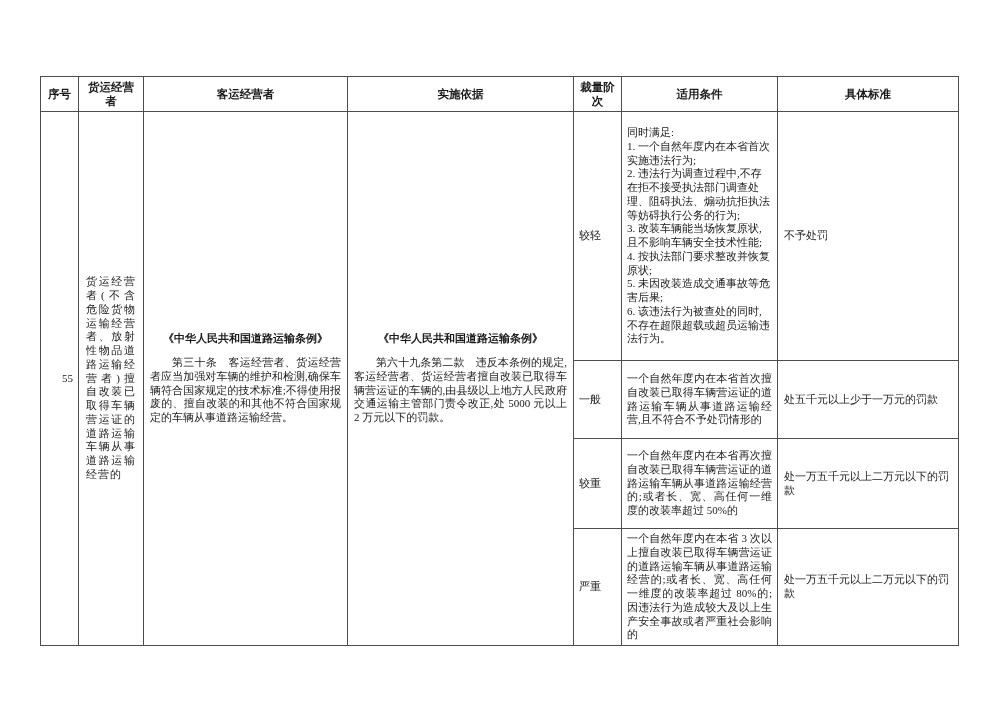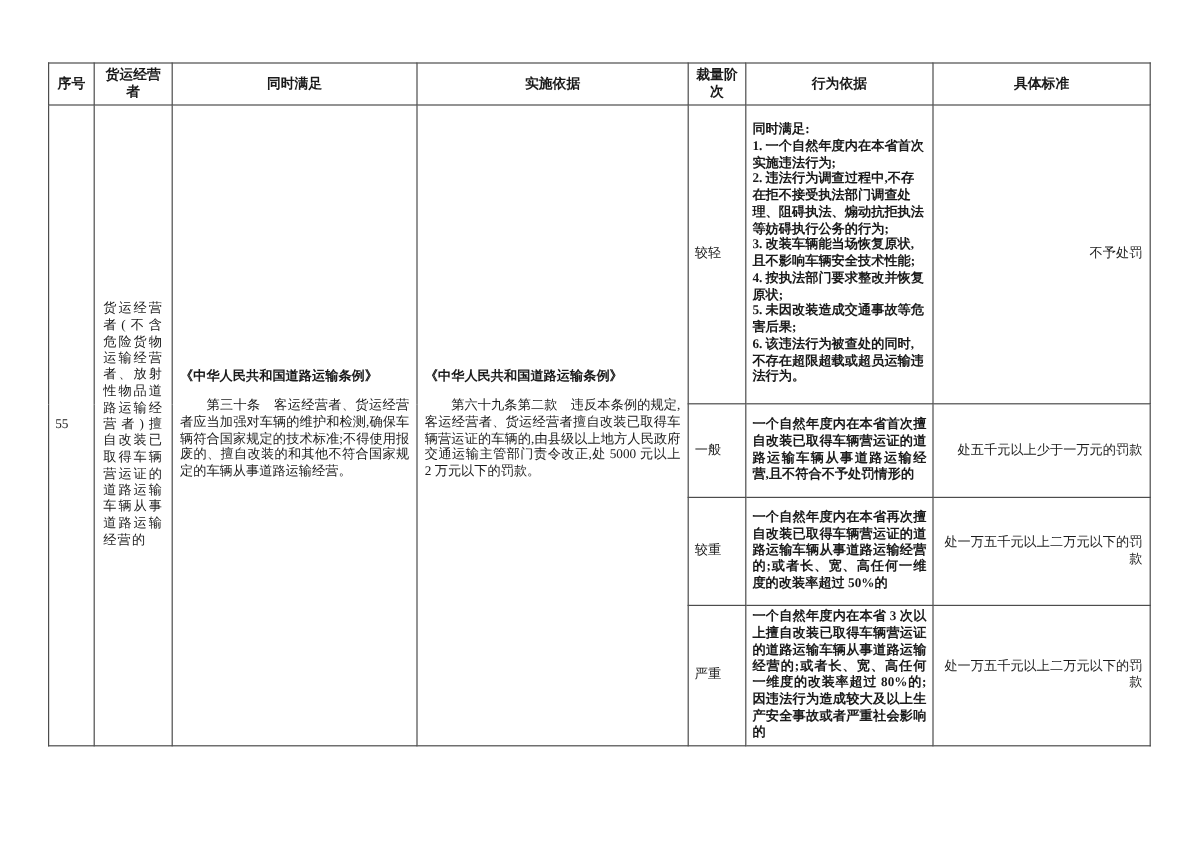--- a/index.html
+++ b/index.html
@@ -15,21 +15,21 @@
     color: #1a1a1a;
   }
   .page {
     position: absolute;
     inset: 0;
     background: #ffffff;
   }
   table.law-table {
     position: absolute;
     left: 40px;
-    top: 52px;
+    top: 76px;
     width: 918px;
     border-collapse: collapse;
     table-layout: fixed;
   }
   .law-table th, .law-table td {
     border: 1px solid #4d4d4d;
     font-size: 11px;
     line-height: 1.25;
     padding: 2px 5px;
     vertical-align: middle;
@@ -41,55 +41,55 @@
     font-size: 11.5px;
     text-align: center;
   }
   tr.header-row   { height: 35px; }
   tr.tier-row-1   { height: 249px; }
   tr.tier-row-2   { height: 78px; }
   tr.tier-row-3   { height: 90px; }
   tr.tier-row-4   { height: 112px; }
 
   td.seq-cell {
-    text-align: left;
+    text-align: right;
   }
   td.violation-cell {
     text-align: justify;
     text-justify: inter-character;
     padding: 4px 7px;
     letter-spacing: 1px;
   }
   td.basis-cell {
     padding: 4px 6px;
   }
   .basis-title {
+    text-align: center;
     font-weight: bold;
     margin-bottom: 1px;
   }
   .basis-body {
     text-indent: 2em;
     text-align: justify;
     text-justify: inter-character;
     margin-top: 10px;
   }
   td.level-cell {
   }
   td.cond-cell {
     text-align: justify;
     text-justify: inter-character;
     padding: 3px 5px;
-    font-weight: bold;
   }
   td.cond-pre {
     white-space: pre-line;
     text-align: left;
   }
   td.std-cell {
-    text-align: right;
+    text-align: left;
     padding: 3px 6px;
   }
   .page-number {
     position: absolute;
     left: 0;
     top: 646px;
     width: 1000px;
     text-align: center;
     font-size: 11px;
     color: #1a1a1a;
@@ -108,24 +108,24 @@
       <col style="width:226px">
       <col style="width:48px">
       <col style="width:156px">
       <col style="width:181px">
     </colgroup>
 
     <tbody>
         <tr class="header-row">
       <th>序号</th>
       <th>货运经营者</th>
-      <th>同时满足</th>
+      <th>客运经营者</th>
       <th>实施依据</th>
       <th>裁量阶次</th>
-      <th>行为依据</th>
+      <th>适用条件</th>
       <th>具体标准</th>
     </tr>
 
     <tr class="tier-row-1">
       <td class="seq-cell" rowspan="4">55</td>
       <td class="violation-cell" rowspan="4">货运经营者(不含危险货物运输经营者、放射性物品道路运输经营者)擅自改装已取得车辆营运证的道路运输车辆从事道路运输经营的</td>
       <td class="basis-cell" rowspan="4">
         <div class="basis-title">《中华人民共和国道路运输条例》</div>
         <div class="basis-body">第三十条　客运经营者、货运经营者应当加强对车辆的维护和检测,确保车辆符合国家规定的技术标准;不得使用报废的、擅自改装的和其他不符合国家规定的车辆从事道路运输经营。</div>
       </td>

